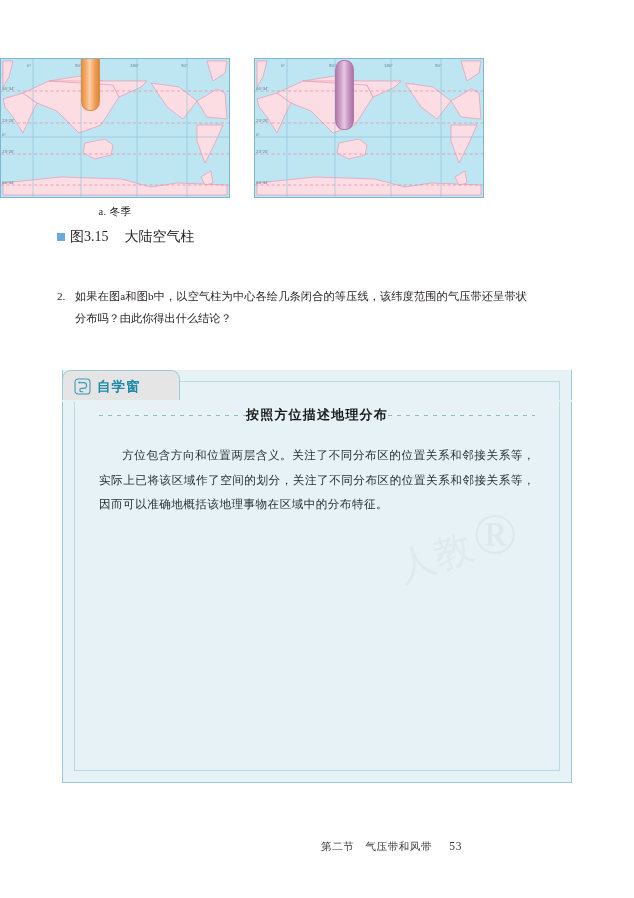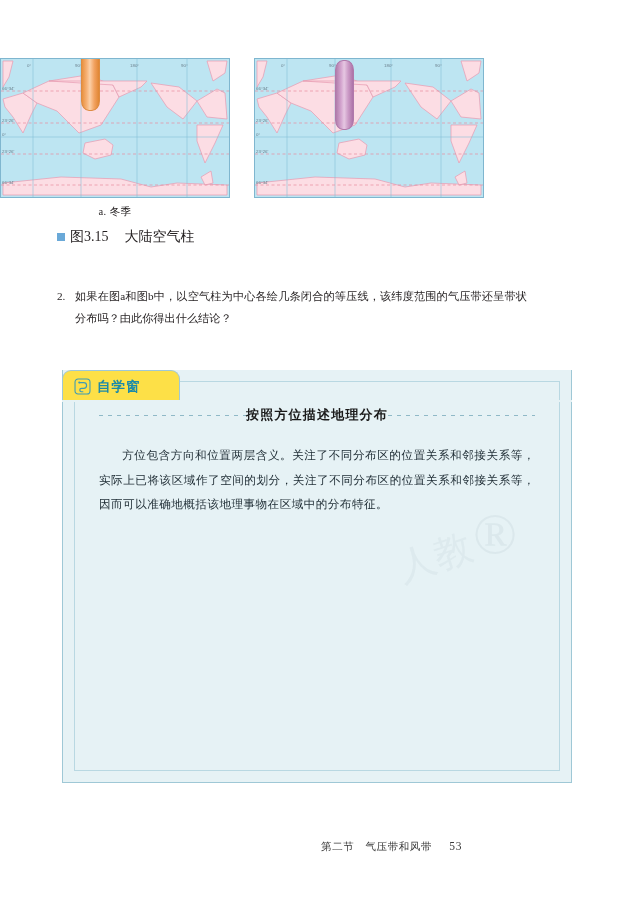--- a/index.html
+++ b/index.html
@@ -60,21 +60,21 @@
   .study-box{
     position:absolute;left:62px;top:370px;width:510px;
     background:#e6f2f5;
     border:1px solid #9fc8d6;
     border-top:none;
     box-sizing:border-box;
   }
   .study-tab{
     position:absolute;left:62px;top:370px;
     width:118px;height:32px;
-    background:#fde047;
+    background:#e5e5e5;
     border:1px solid #9fc8d6;
     border-bottom:none;
     border-radius:9px 9px 0 0;
     box-sizing:border-box;
     display:flex;align-items:center;gap:6px;
     padding-left:11px;
     z-index:3;
   }
   .tab-under{
     position:absolute;left:62px;top:400px;width:510px;height:2px;

